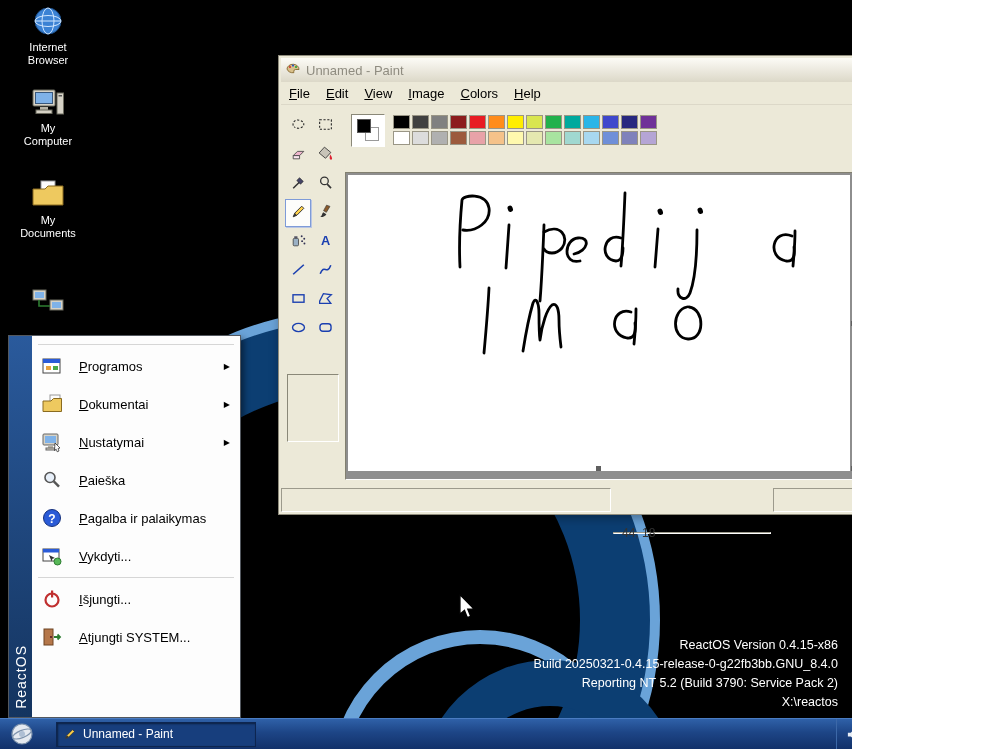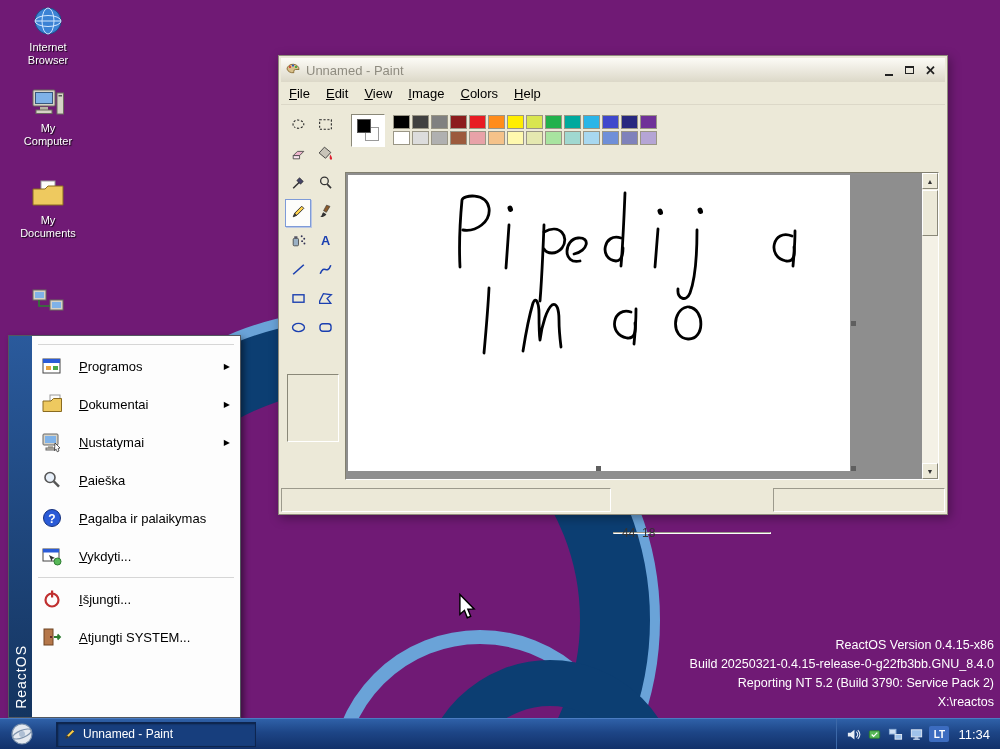--- a/index.html
+++ b/index.html
@@ -1,34 +1,34 @@
 <!DOCTYPE html>
 <html><head>
 <meta charset="utf-8">
 <style>
   * { margin:0; padding:0; box-sizing:border-box; }
   html,body { width:1000px; height:749px; overflow:hidden; }
   body { font-family:"Liberation Sans", sans-serif; }
-  .desktop { position:relative; width:1000px; height:749px; background:#701a75; overflow:hidden; }
+  .desktop { position:relative; width:852px; height:749px; background:#000000; overflow:hidden; }
 
   
   .ring { position:absolute; border-radius:50%; z-index:0; }
   .ring-dark  { width:600px; height:600px; border:70px solid #0c3e72; left:50px;  top:320px; }
   .ring-light { width:620px; height:620px; border:11px solid #6aa3d8; left:40px;  top:310px; }
   .ring-light2{ width:300px; height:300px; border:14px solid #6aa3d8; left:330px; top:630px; }
   .ring-dark2 { width:260px; height:260px; border:46px solid #0c3e72; left:420px; top:660px; }
 
   
   .desk-icons { position:absolute; left:6px; top:0; width:84px; z-index:2; }
   .desk-icon { position:absolute; left:0; width:84px; text-align:center; cursor:default; }
   .desk-icon svg { display:block; margin:0 auto; }
   .desk-label { margin-top:3px; color:#fff; font-size:11px; line-height:13px; text-shadow:1px 1px 1px rgba(0,0,0,.85); width:64px; margin-left:auto; margin-right:auto; }
 
   
-  .version { position:absolute; right:6px; top:636px; text-align:right; color:#fff; font-size:12.5px; line-height:19px; z-index:1; }
+  .version { position:absolute; right:14px; top:636px; text-align:right; color:#fff; font-size:12.5px; line-height:19px; z-index:1; }
 
   
   .pwin { position:absolute; left:278px; top:55px; width:670px; height:460px; background:#ece9d8;
           border:1px solid #8f8c7c; box-shadow:2px 3px 10px rgba(0,0,0,.35); z-index:5; }
   .pw-titlebar { position:absolute; left:2px; top:2px; right:2px; height:24px;
                  background:linear-gradient(180deg,#fcfbf6,#dcd8c8); display:flex; align-items:center; padding:0 4px; }
   .pw-title { color:#8f8c80; font-size:13px; margin-left:5px; flex:1; }
   .cap-btn { width:21px; height:18px; display:flex; align-items:center; justify-content:center; color:#222; }
   .cap-min i { display:block; width:8px; border-bottom:2px solid #222; margin-top:9px; }
   .cap-max i { display:block; width:9px; height:8px; border:1px solid #222; border-top-width:2px; }

